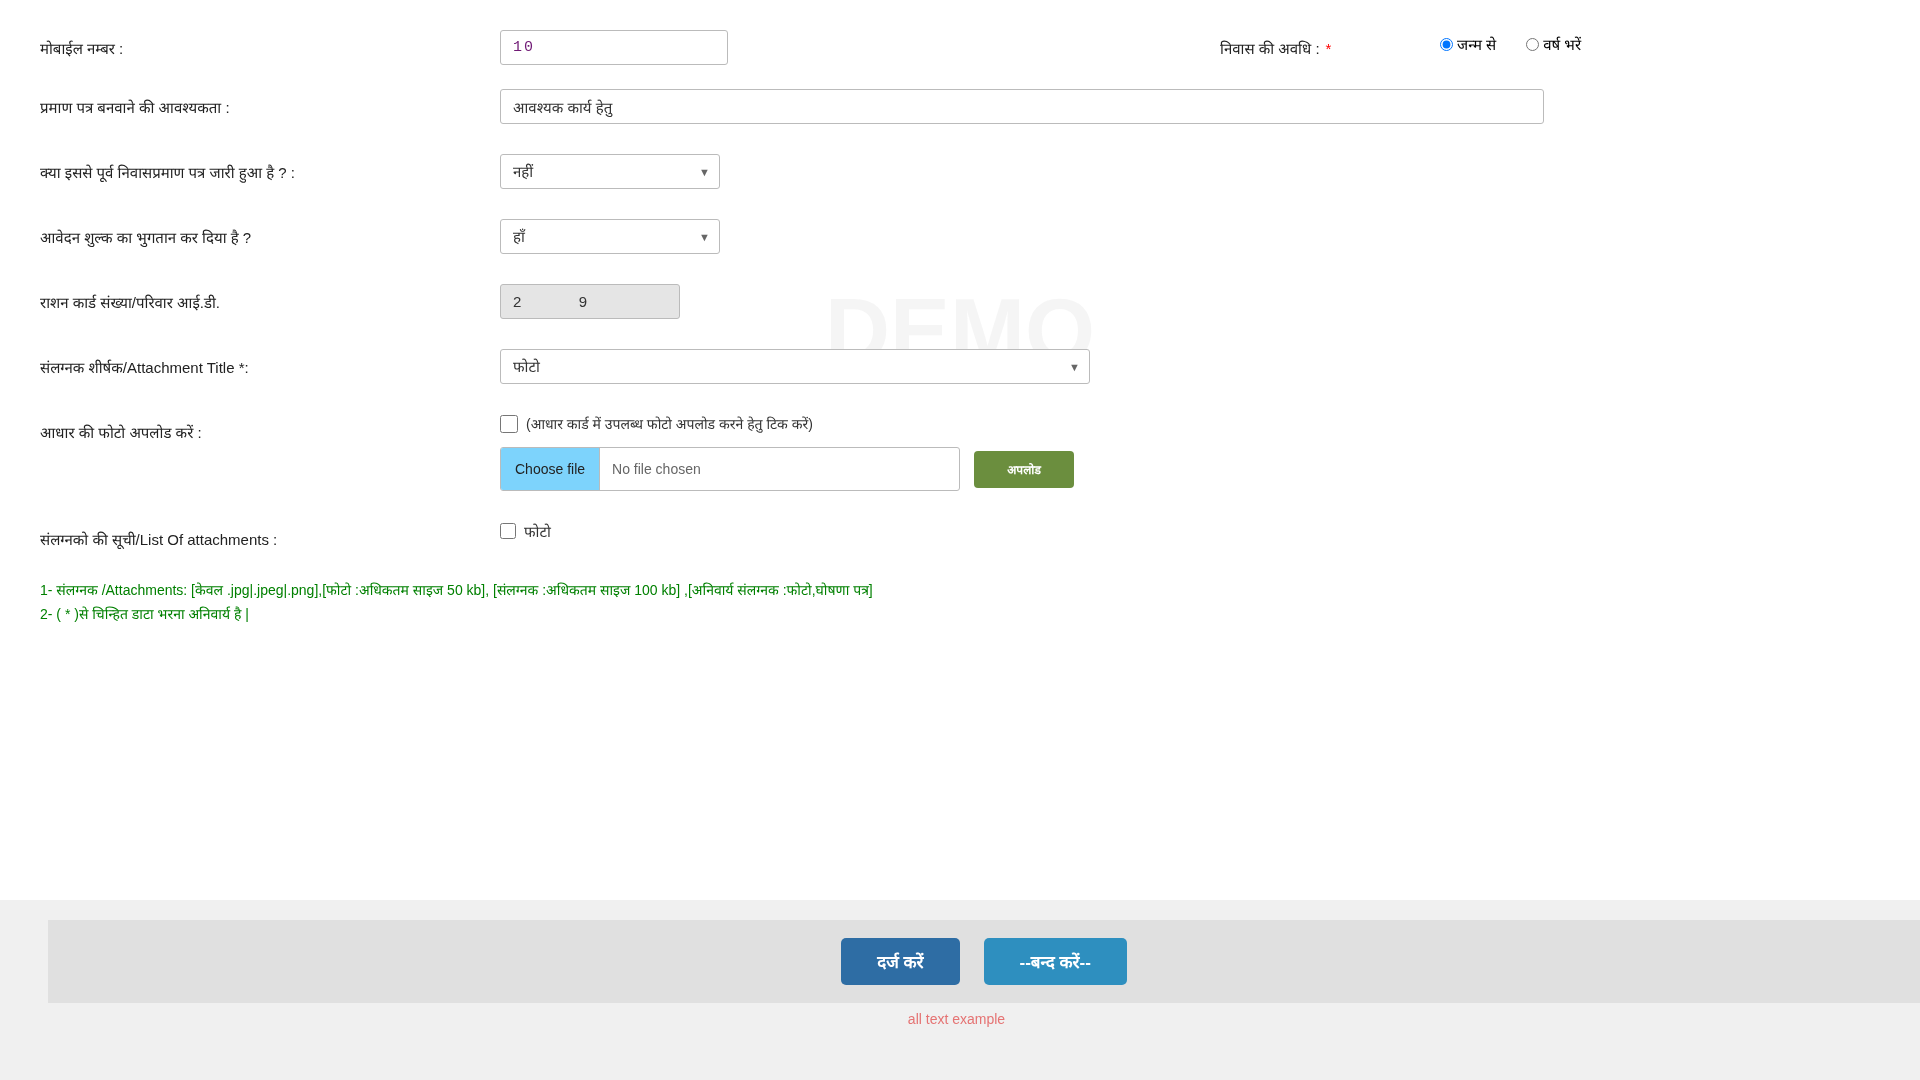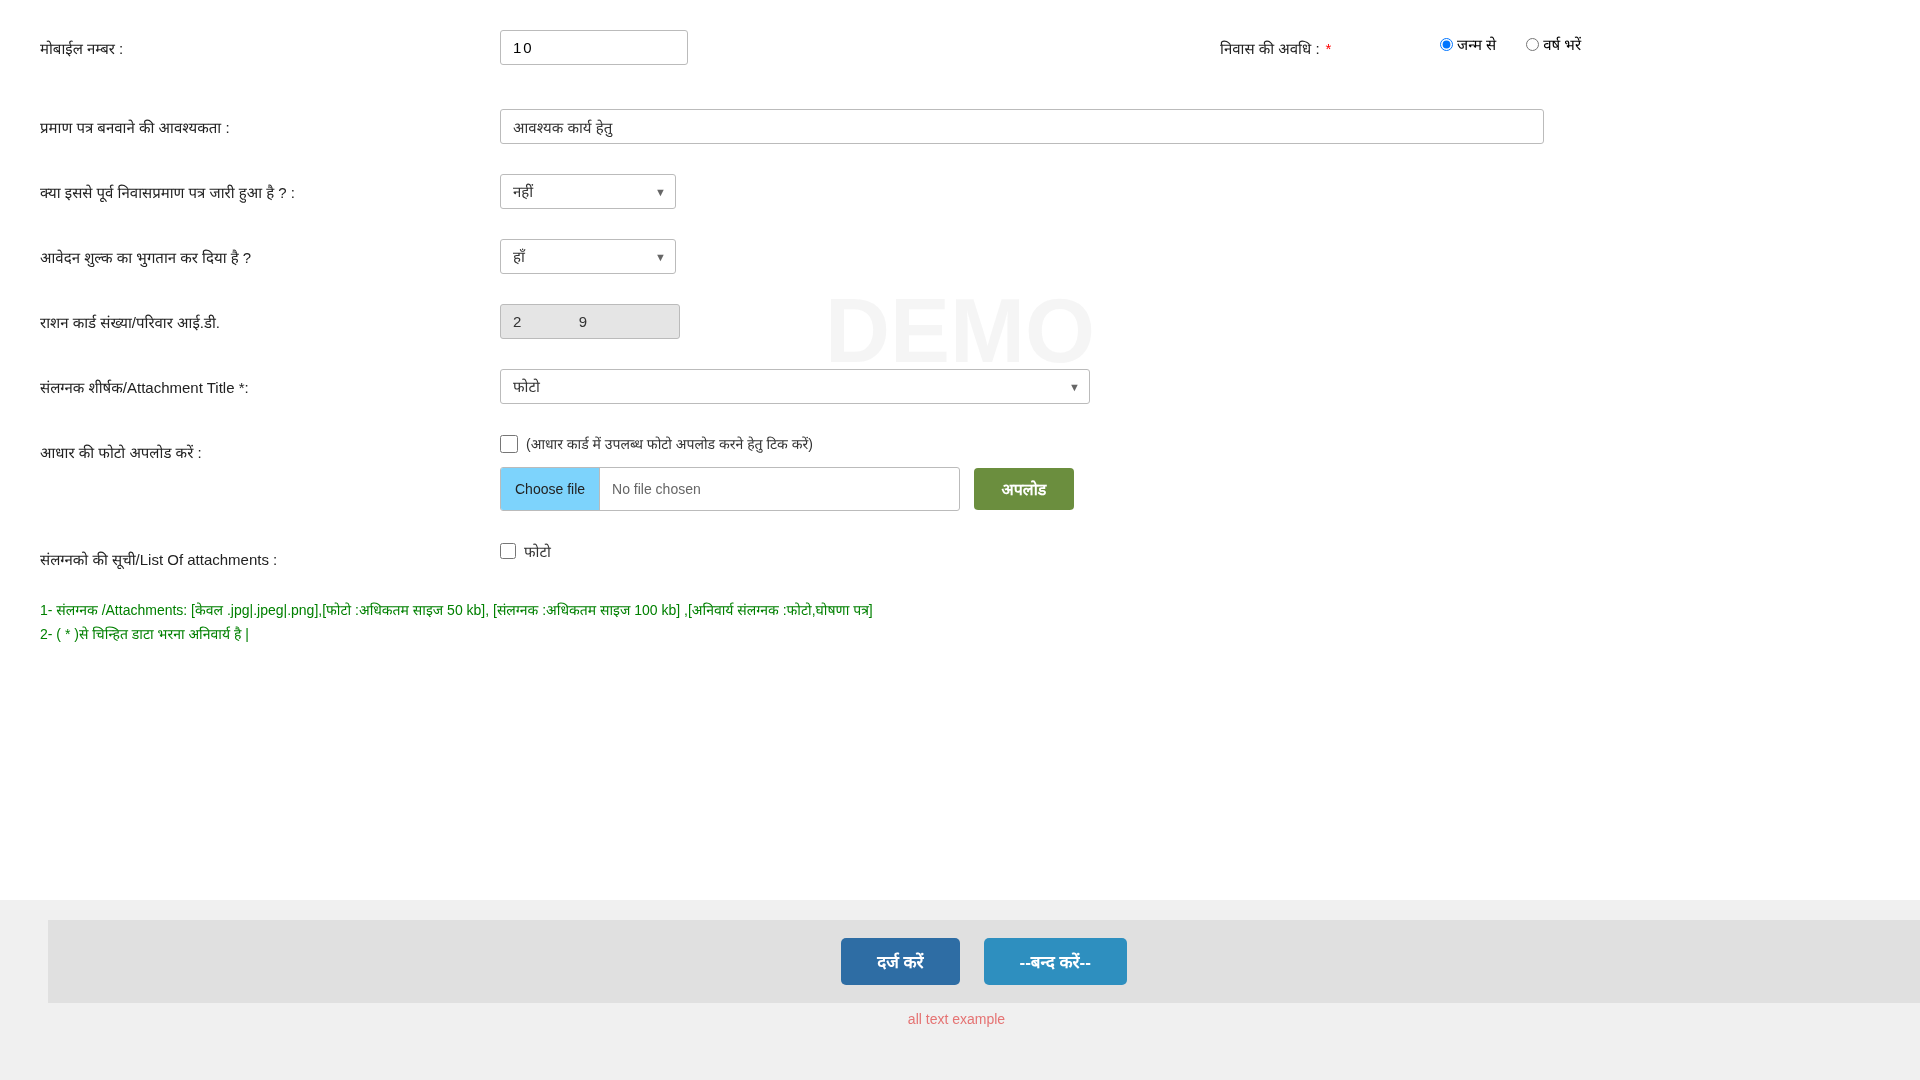--- a/index.html
+++ b/index.html
@@ -47,21 +47,21 @@
       width: 220px;
       background: #fff;
       color: #333;
       appearance: none;
       -webkit-appearance: none;
       cursor: pointer;
     }
     .select-wrapper {
       position: relative;
       display: inline-block;
-      width: 176px;
+      width: 220px;
     }
     .select-wrapper::after {
       content: '▼';
       position: absolute;
       right: 10px;
       top: 50%;
       transform: translateY(-50%);
       font-size: 11px;
       color: #666;
       pointer-events: none;
@@ -158,21 +158,21 @@
       padding: 0 12px;
       font-size: 14px;
       color: #666;
     }
     .upload-btn {
       background: #6b8e3e;
       color: #fff;
       border: none;
       border-radius: 4px;
       padding: 10px 22px;
-      font-size: 16px;
+      font-size: 12px;
       cursor: pointer;
       font-weight: bold;
       min-width: 100px;
     }
     .attachments-list {
       display: flex;
       align-items: center;
       gap: 8px;
     }
     .note-section {
@@ -242,24 +242,24 @@
     .mobile-input {
       width: 200px;
     }
   </style>
 </head>
 <body>
 
 <div class="main-content" style="position:relative;">
   <div class="watermark">DEMO</div>
 
-  <div class="form-row" style="margin-bottom: 44px;">
+  <div class="form-row" style="margin-bottom: 24px;">
     <div class="form-label">मोबाईल नम्बर :</div>
     <div class="form-control-wrap">
-      <input type="text" class="text-input mobile-input" value="10" style="width: 188px; color: #000000; letter-spacing: 2px;" placeholder="">
+      <input type="text" class="text-input mobile-input" value="10" style="width: 228px; color: #701a75; letter-spacing: 2px; font-family: Liberation Mono, monospace;" placeholder="">
     </div>
 
     <div style="display:flex; align-items:flex-start; margin-left: 60px; flex:1;">
       <div class="form-label" style="width:220px; min-width:220px; display:flex; align-items:center;">
         <span>निवास की अवधि :</span>
         <span class="required-star">*</span>
       </div>
       <div class="radio-group">
         <label class="radio-label">
           <input type="radio" name="residence" checked="" style="">

